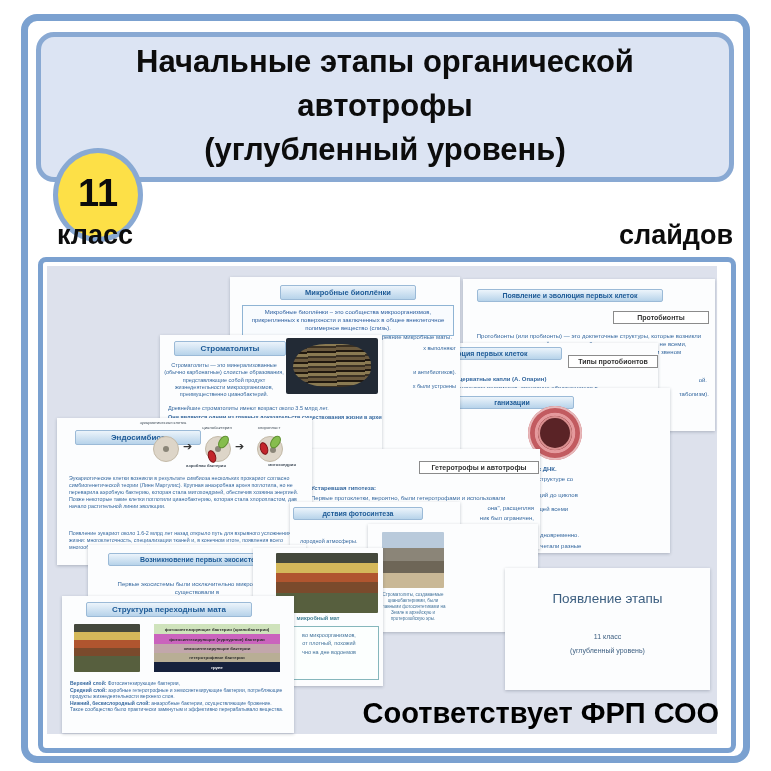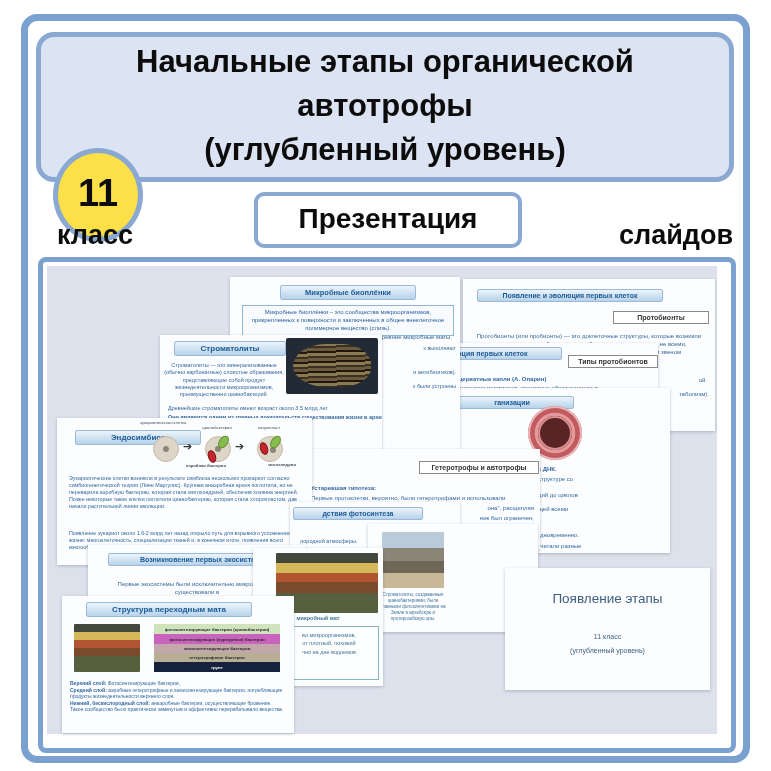--- a/index.html
+++ b/index.html
@@ -76,21 +76,20 @@
     <div>(углубленный уровень)</div>
   </div>
 
   <div class="badge-circle" style="left:53px;top:148px;">
     <span>11</span>
   </div>
   <div class="badge-label" style="left:40px;top:220px;width:110px;">класс</div>
 
   <div class="badge-label" style="left:600px;top:220px;width:152px;">слайдов</div>
 
-  <div class="pres-box">Презентация</div>
 
   <div class="collage-frame"></div>
   <div class="backdrop"></div>
 
   <div class="card" style="left:463px;top:279px;width:252px;height:152px;z-index:1;">
     <div class="hdr" style="left:14px;top:10px;width:178px;font-size:7px;">Появление и эволюция первых клеток</div>
     <div class="wbox" style="left:150px;top:32px;width:88px;font-size:7px;">Протобионты</div>
     <div class="txt" style="left:13px;top:54px;width:226px;font-size:6px;text-align:center;">Протобионты (или пробионты) — это доклеточные структуры, которые возникли на этапе химической эволюции и обладали некоторыми, но не всеми, свойствами живого. Они являются ключевым переходным звеном</div>
     <div class="frag" style="right:8px;top:98px;font-size:6px;">ой.</div>
     <div class="frag" style="right:6px;top:112px;font-size:6px;">таболизм).</div>
@@ -223,14 +222,15 @@
   </div>
 
   <div class="card" style="left:505px;top:568px;width:205px;height:122px;z-index:13;">
     <div class="txt" style="left:0;top:22px;width:205px;font-size:13.5px;text-align:center;color:#3d5f80;">
       <div>Появление этапы</div>
     </div>
     <div class="txt" style="left:0;top:64px;width:205px;font-size:7px;text-align:center;color:#3d5f80;">11 класс</div>
     <div class="txt" style="left:0;top:78px;width:205px;font-size:7px;text-align:center;color:#3d5f80;">(углубленный уровень)</div>
   </div>
 
+  <div class="footer-text" style="z-index:14;">Соответствует ФРП СОО</div>
 
 </div>
 
 </body></html>

